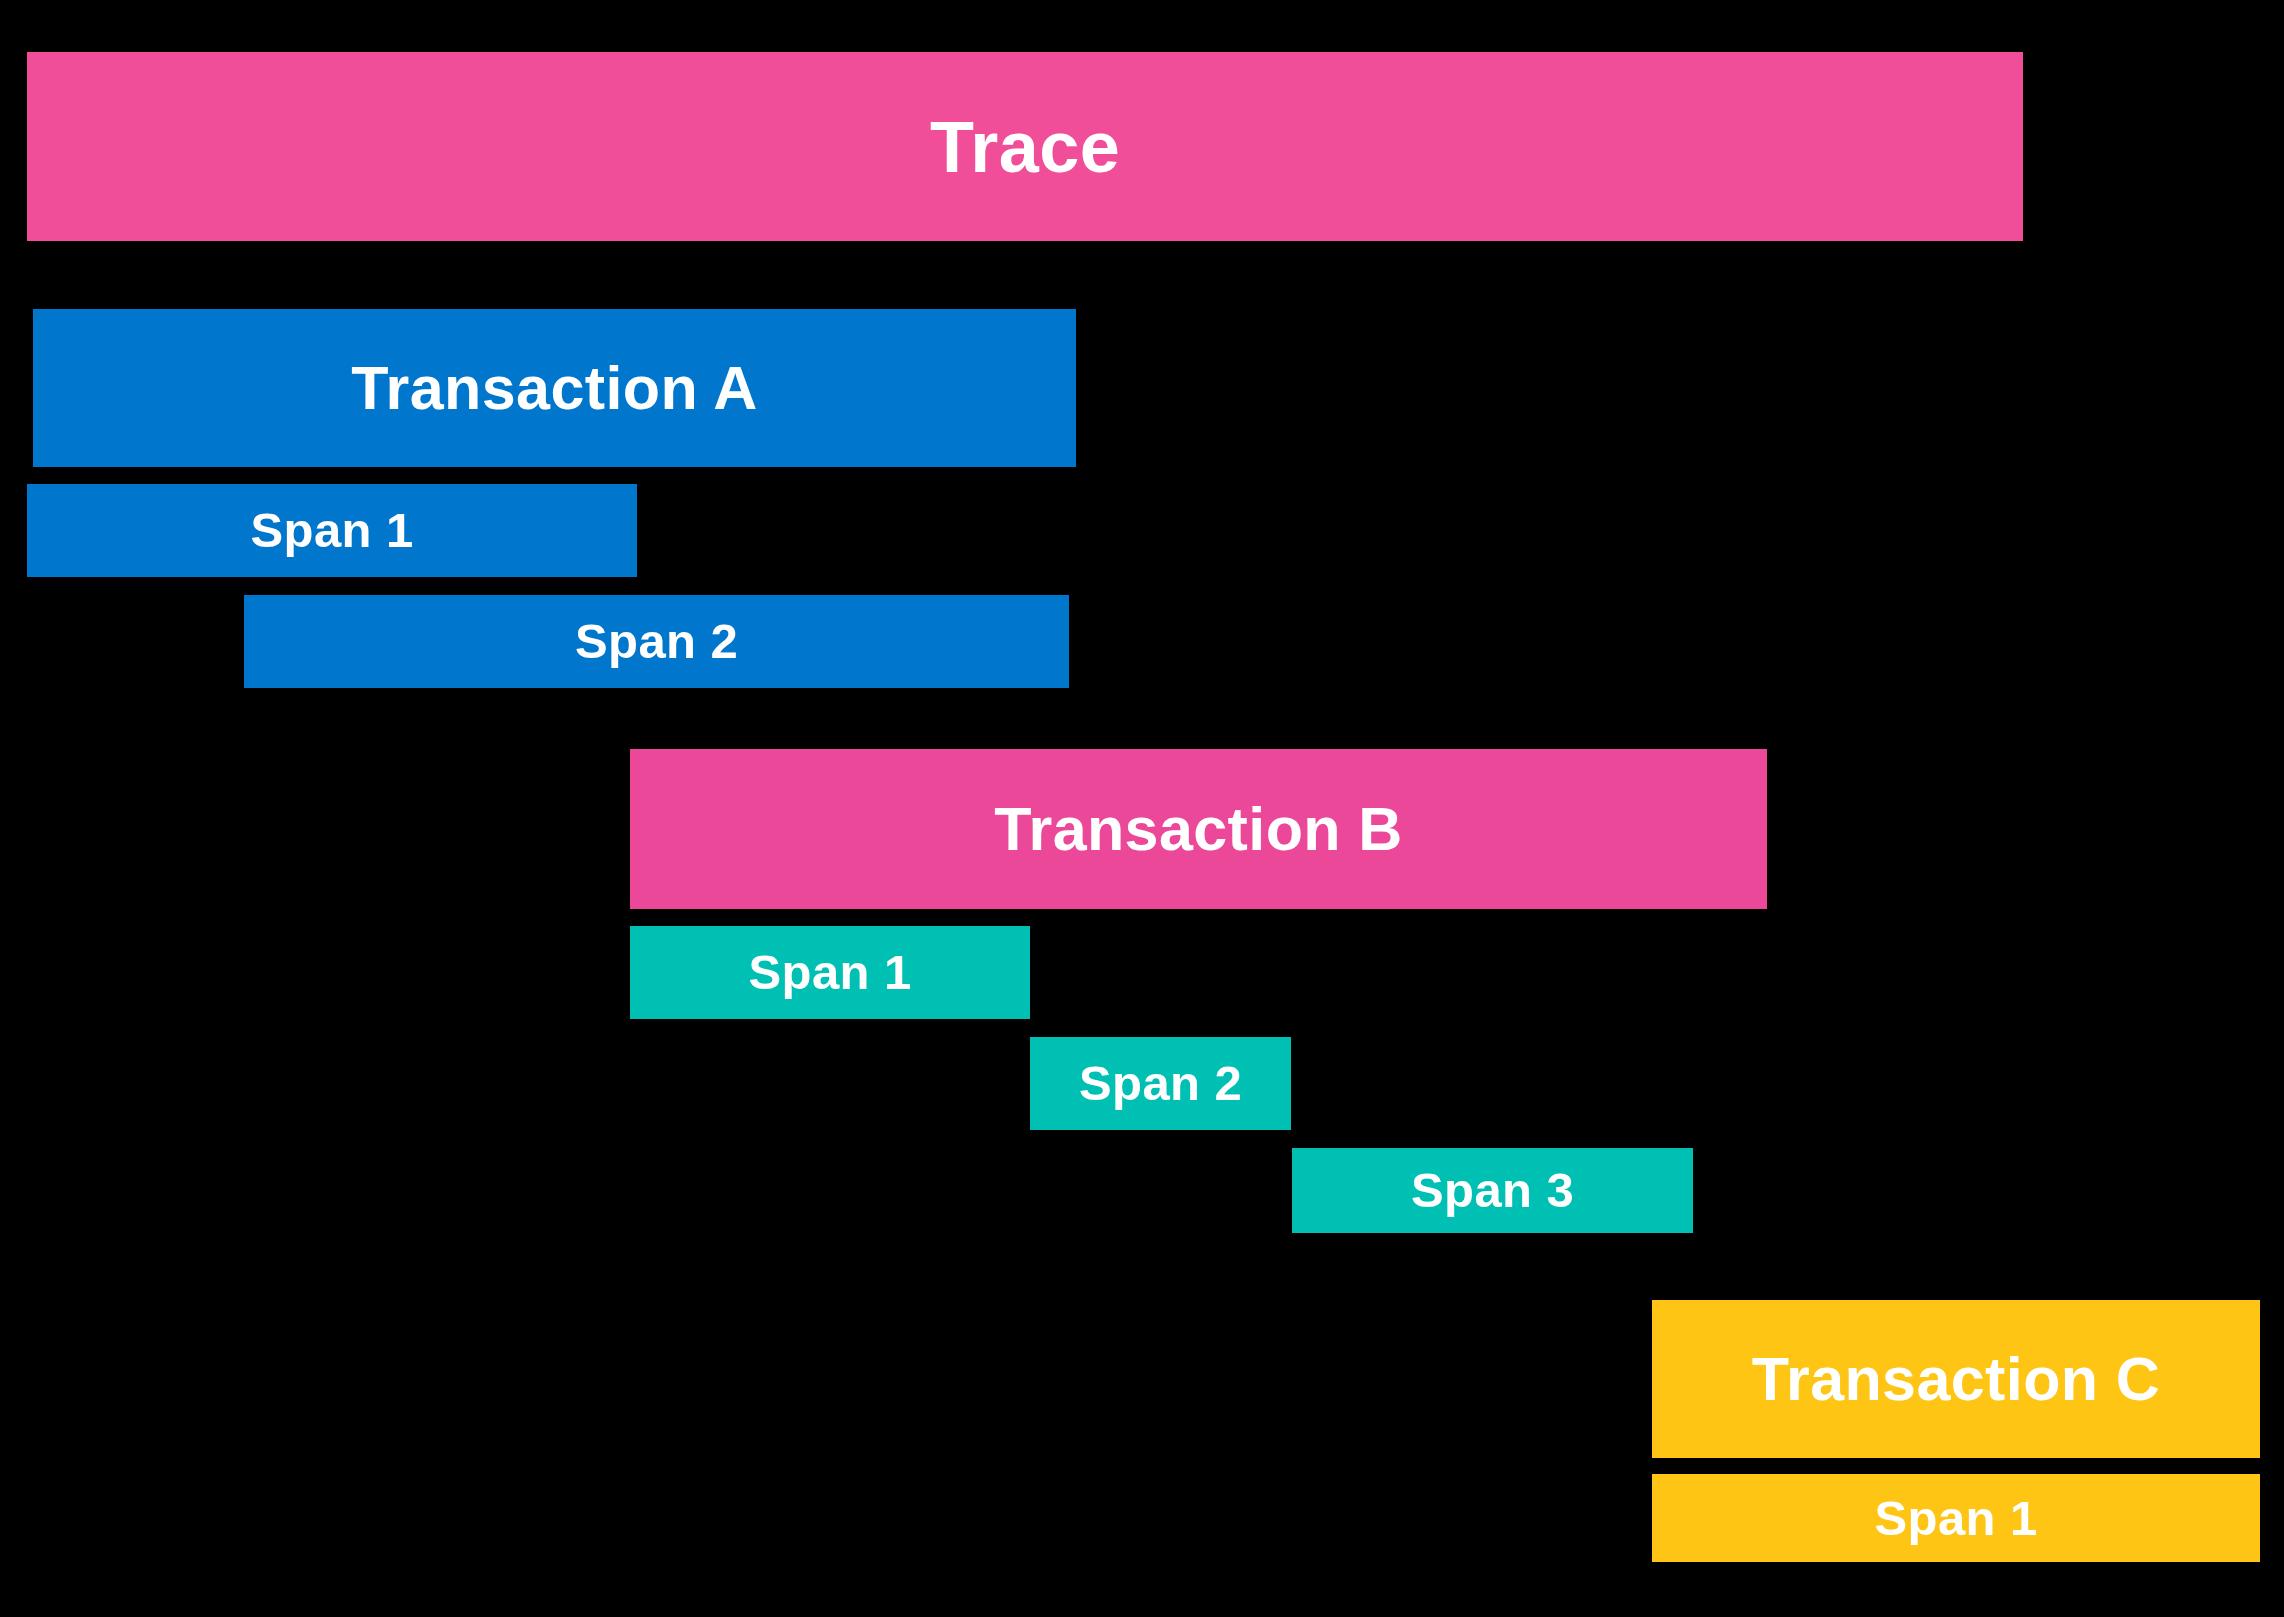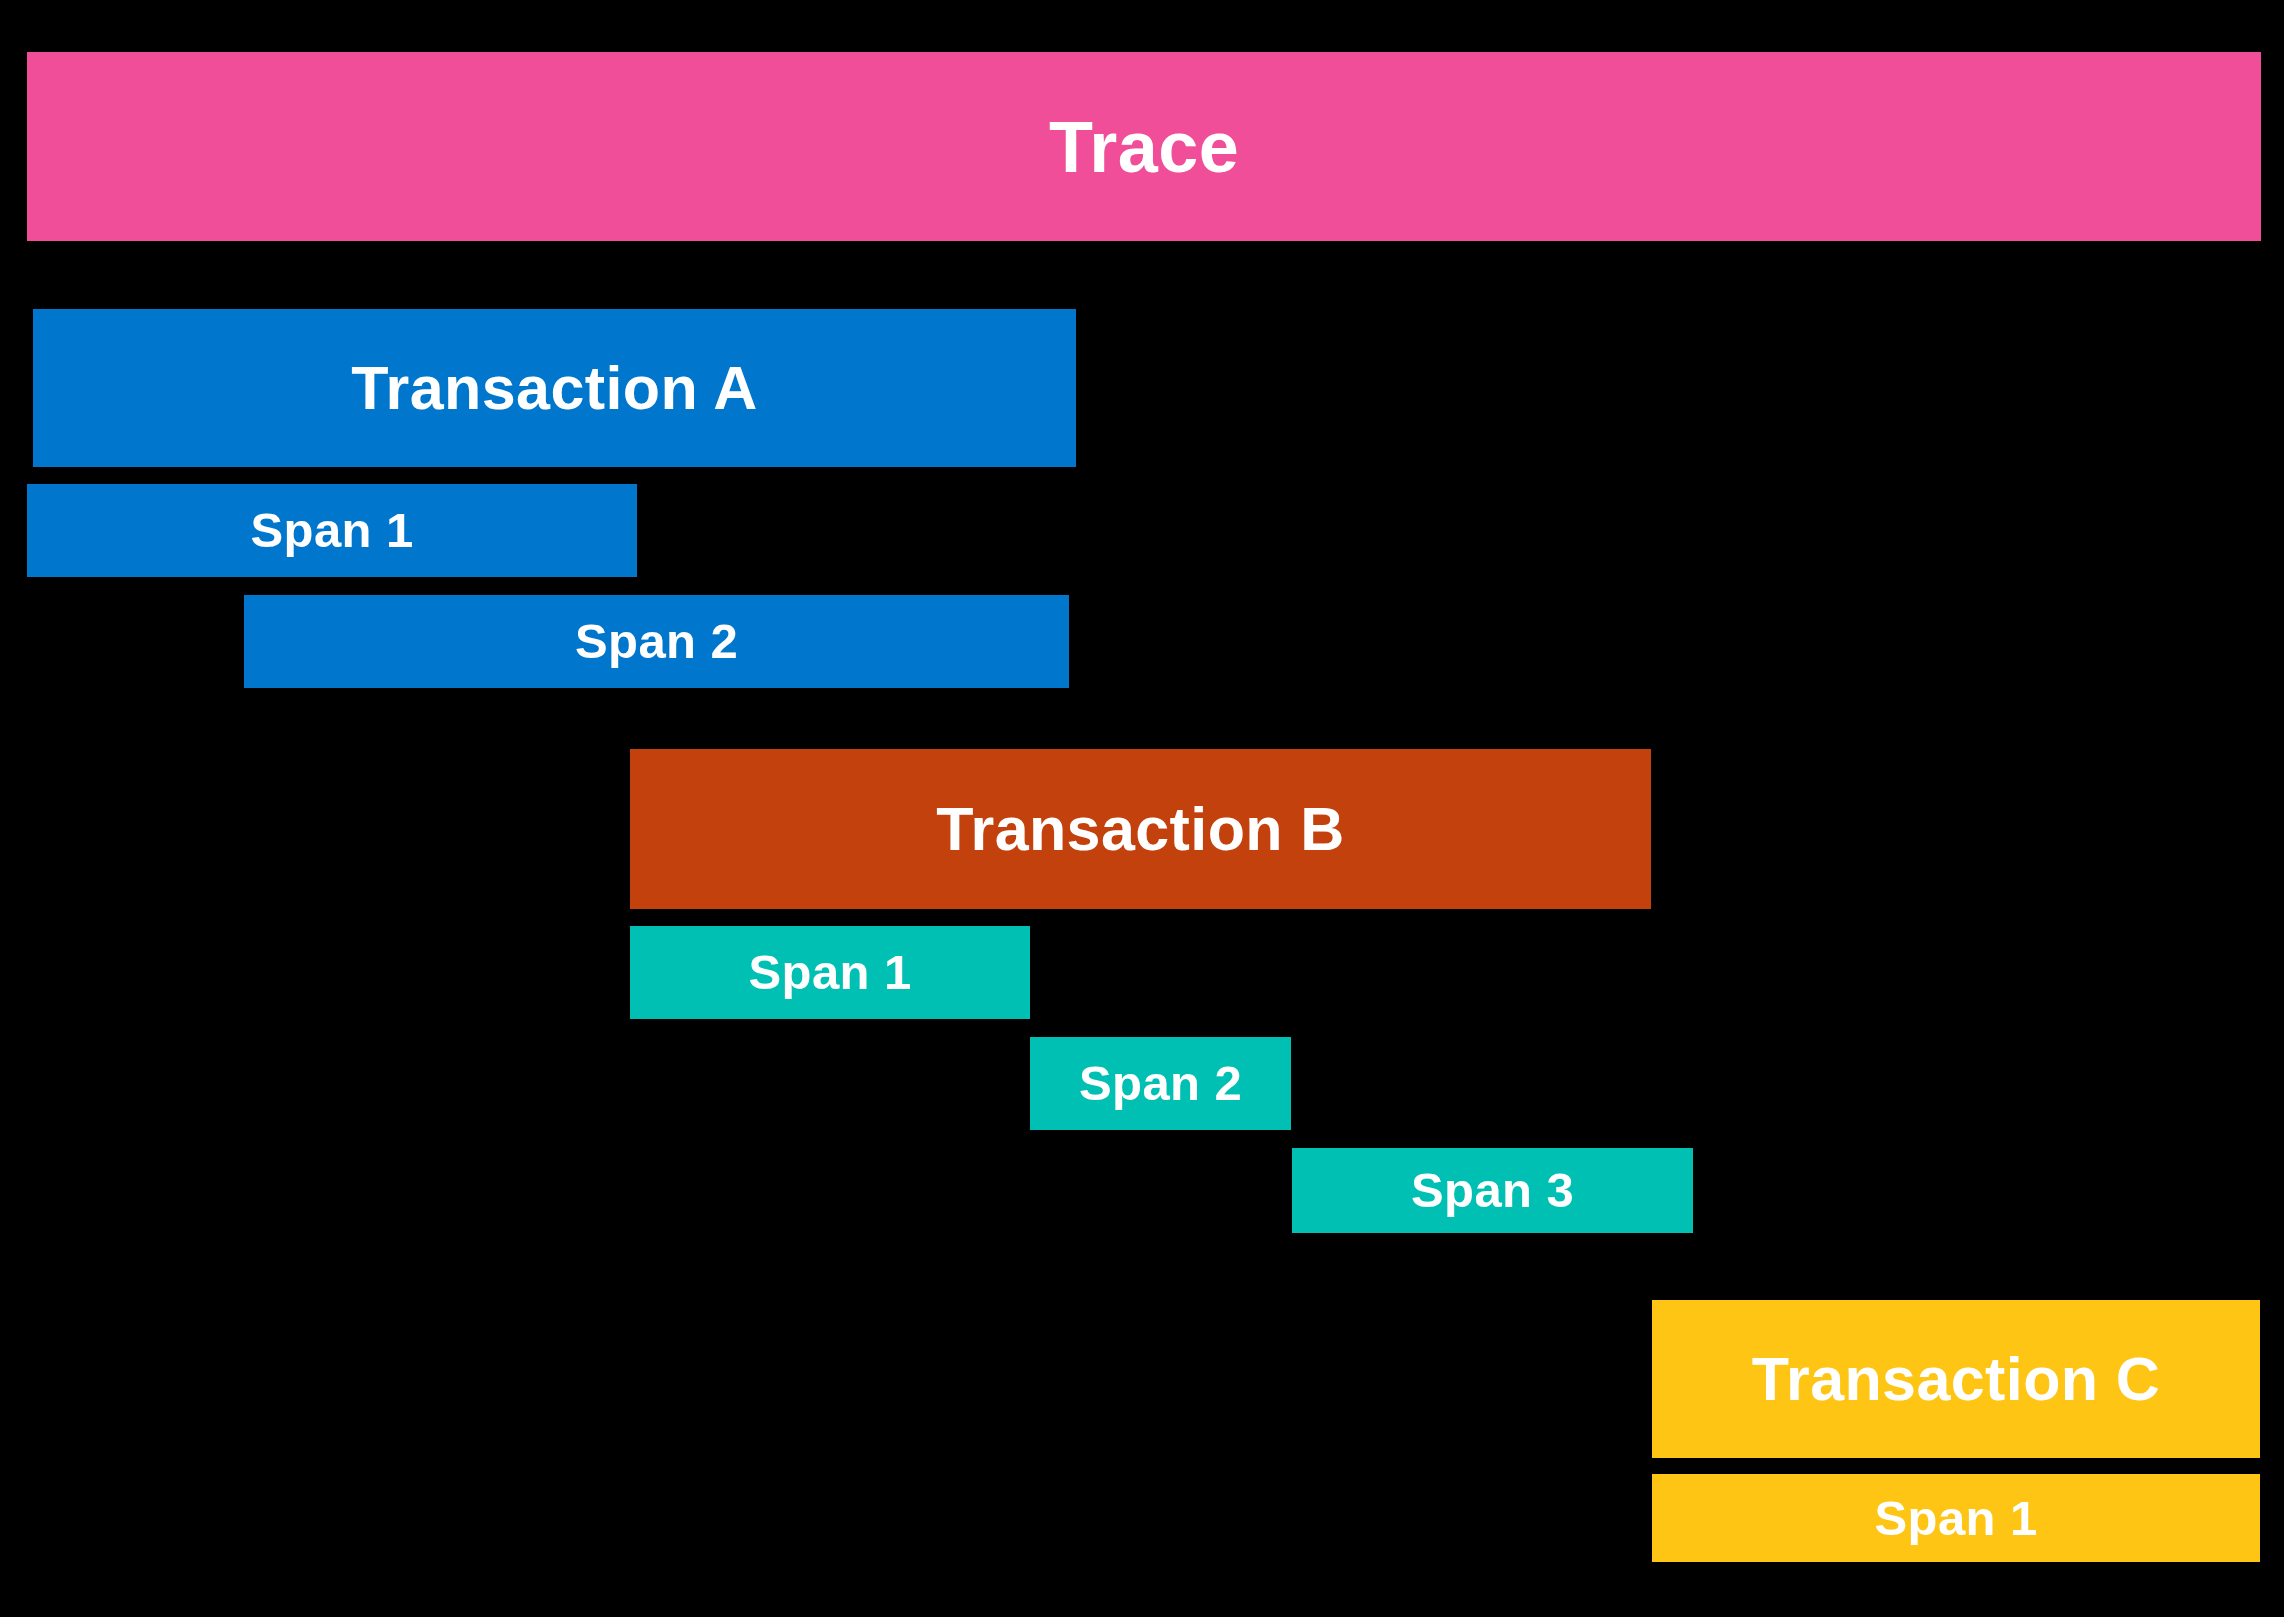--- a/index.html
+++ b/index.html
@@ -25,33 +25,33 @@
     font-weight: 600;
     line-height: 1;
     white-space: nowrap;
     letter-spacing: 0.4px;
   }
 </style>
 </head>
 <body>
 
 <div id="canvas" style="background: rgb(0, 0, 0);">
-    <div class="bar" style="left: 27px; top: 52px; width: 2234px; height: 189px; background: rgb(240, 78, 152);">
+    <div class="bar" style="left: 27px; top: 52px; width: 1996px; height: 189px; background: rgb(240, 78, 152);">
       <span class="bar-label" style="font-size: 72px; color: rgb(255, 255, 255);">Trace</span>
     </div>
     <div class="bar" style="left: 33px; top: 309px; width: 1043px; height: 158px; background: rgb(0, 119, 204);">
       <span class="bar-label" style="font-size: 61px; color: rgb(255, 255, 255);">Transaction A</span>
     </div>
     <div class="bar" style="left: 27px; top: 484px; width: 610px; height: 93px; background: rgb(0, 119, 204);">
       <span class="bar-label" style="font-size: 49px; color: rgb(255, 255, 255);">Span 1</span>
     </div>
     <div class="bar" style="left: 244px; top: 595px; width: 825px; height: 93px; background: rgb(0, 119, 204);">
       <span class="bar-label" style="font-size: 49px; color: rgb(255, 255, 255);">Span 2</span>
     </div>
-    <div class="bar" style="left: 630px; top: 749px; width: 1021px; height: 160px; background: #c2410c;">
+    <div class="bar" style="left: 630px; top: 749px; width: 1137px; height: 160px; background: #ec4899;">
       <span class="bar-label" style="font-size: 61px; color: rgb(255, 255, 255);">Transaction B</span>
     </div>
     <div class="bar" style="left: 630px; top: 926px; width: 400px; height: 93px; background: rgb(0, 191, 179);">
       <span class="bar-label" style="font-size: 49px; color: rgb(255, 255, 255);">Span 1</span>
     </div>
     <div class="bar" style="left: 1030px; top: 1037px; width: 261px; height: 93px; background: rgb(0, 191, 179);">
       <span class="bar-label" style="font-size: 49px; color: rgb(255, 255, 255);">Span 2</span>
     </div>
     <div class="bar" style="left: 1292px; top: 1148px; width: 401px; height: 85px; background: rgb(0, 191, 179);">
       <span class="bar-label" style="font-size: 49px; color: rgb(255, 255, 255);">Span 3</span>

